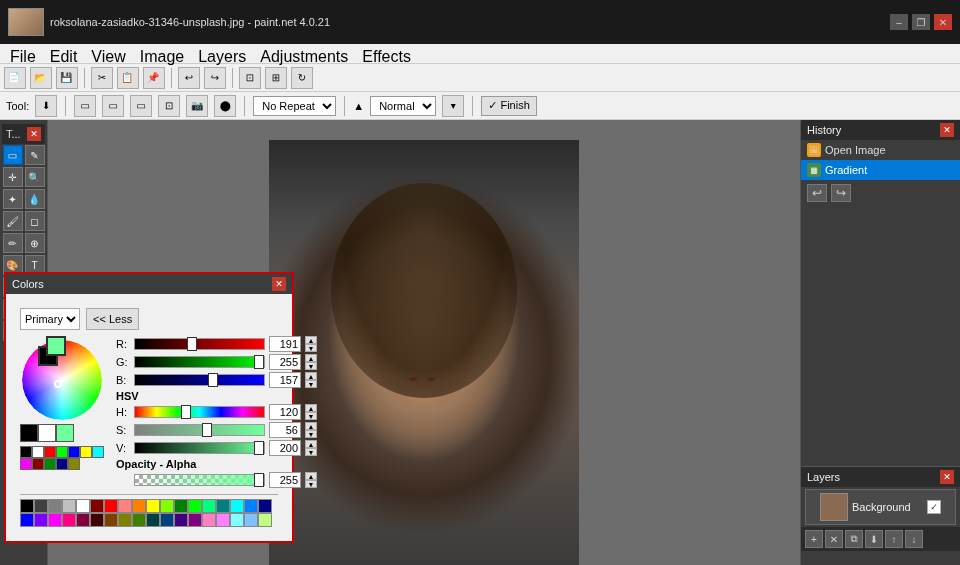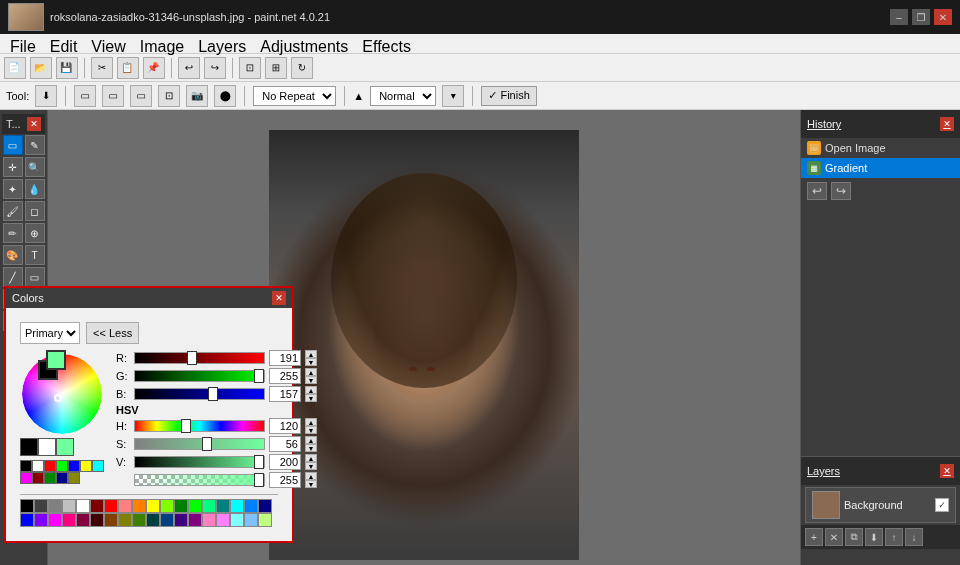--- a/index.html
+++ b/index.html
@@ -1,19 +1,19 @@
 <!DOCTYPE html>
 <html><head>
   <meta charset="utf-8">
   <style>
     * { margin: 0; padding: 0; box-sizing: border-box; }
     body { width: 960px; height: 565px; background: #2b2b2b; font-family: 'Segoe UI', Tahoma, sans-serif; font-size: 11px; color: #ddd; overflow: hidden; position: relative; }
 
     
-    #titlebar { height: 34px; background: #1a1a1a; display: flex; align-items: center; padding: 0 8px; justify-content: space-between; }
+    #titlebar { height: 44px; background: #1a1a1a; display: flex; align-items: center; padding: 0 8px; justify-content: space-between; }
     #titlebar .win-controls { display: flex; gap: 4px; }
     #titlebar .win-btn { width: 18px; height: 16px; background: #555; border: none; color: #ccc; cursor: pointer; font-size: 10px; display: flex; align-items: center; justify-content: center; }
     #titlebar .win-btn.close { background: #c0392b; }
 
     
     #menubar { height: 20px; background: #f0f0f0; display: flex; align-items: center; gap: 2px; padding: 0 4px; border-bottom: 1px solid #ccc; }
     #menubar .menu-item { font-size: 16px; color: #000; padding: 2px 6px; cursor: pointer; margin-top: 7px; }
 
     
     #toolbar { height: 28px; background: #f0f0f0; display: flex; align-items: center; gap: 4px; padding: 0 4px; border-bottom: 1px solid #ccc; }
@@ -43,32 +43,32 @@
       radial-gradient(ellipse 120px 160px at 50% 45%, #c8a882 0%, #b89272 30%, #8a6a50 60%, transparent 80%),
       radial-gradient(ellipse 180px 200px at 50% 50%, #7a6a60 0%, #5a4a40 40%, #3a2a20 70%, transparent 90%),
       linear-gradient(180deg, #2a2a2a 0%, #4a4a4a 20%, #6a5a50 50%, #3a3a3a 100%);
     }
 
     
     #rightpanels { width: 160px; background: #3c3c3c; border-left: 1px solid #555; display: flex; flex-direction: column; }
 
     
     #history-panel { flex: 1; border-bottom: 1px solid #555; }
-    .panel-header { height: 28px; background: #2b2b2b; display: flex; align-items: center; justify-content: space-between; padding: 0 6px; font-size: 11px; color: #eee; text-decoration: underline; }
+    .panel-header { height: 20px; background: #2b2b2b; display: flex; align-items: center; justify-content: space-between; padding: 0 6px; font-size: 11px; color: #eee; }
     .panel-close { width: 14px; height: 14px; background: #c0392b; border: none; color: #fff; cursor: pointer; font-size: 9px; display: flex; align-items: center; justify-content: center; }
     .history-item { height: 20px; display: flex; align-items: center; gap: 4px; padding: 0 6px; font-size: 11px; color: #ddd; cursor: pointer; }
     .history-item.active { background: #0078d7; color: #fff; }
     .history-item .hi-icon { width: 14px; height: 14px; background: #f0a020; border-radius: 2px; display: flex; align-items: center; justify-content: center; font-size: 8px; }
     .history-item .hi-icon2 { width: 14px; height: 14px; background: #4a8a4a; border-radius: 2px; display: flex; align-items: center; justify-content: center; font-size: 8px; }
     .panel-arrows { display: flex; gap: 4px; padding: 4px 6px; }
     .arr-btn { width: 20px; height: 18px; background: #5a5a5a; border: 1px solid #777; display: flex; align-items: center; justify-content: center; cursor: pointer; font-size: 12px; color: #ccc; }
 
     
     #layers-panel { height: 120px; }
-    .layer-item { height: 36px; display: flex; align-items: center; gap: 4px; padding: 0 6px; background: #4a4a4a; margin: 2px 4px; border: 1px solid #666; cursor: pointer; }
+    .layer-item { height: 36px; display: flex; align-items: center; gap: 4px; padding: 0 14px; background: #4a4a4a; margin: 2px 4px; border: 1px solid #666; cursor: pointer; }
     .layer-thumb { width: 28px; height: 28px; background: #8a6a50; border: 1px solid #888; }
     .layer-name { font-size: 11px; color: #eee; flex: 1; }
     .layer-vis { width: 14px; height: 14px; background: #fff; border: 1px solid #aaa; display: flex; align-items: center; justify-content: center; font-size: 9px; color: #333; }
     .layers-toolbar { height: 24px; background: #2b2b2b; display: flex; align-items: center; gap: 2px; padding: 0 4px; }
     .lt-btn { width: 18px; height: 18px; background: #5a5a5a; border: 1px solid #777; display: flex; align-items: center; justify-content: center; font-size: 10px; color: #ccc; cursor: pointer; }
 
     
     #colors-panel { position: absolute; left: 4px; bottom: 22px; width: 290px; background: #f0f0f0; border: 2px solid #cc0000; z-index: 100; }
     .colors-header { height: 20px; background: #3c3c3c; display: flex; align-items: center; justify-content: space-between; padding: 0 6px; font-size: 11px; color: #eee; }
     .colors-body { padding: 14px; }
@@ -386,20 +386,21 @@
         </div>
         <div class="slider-row">
           <span class="slider-label">V:</span>
           <input type="range" class="color-slider val" min="0" max="100" value="100" style="">
           <div class="slider-val">200</div>
           <div class="spin-wrap">
             <button class="spin-up">▲</button>
             <button class="spin-down">▼</button>
           </div>
         </div>
+        <div class="opacity-label">Opacity - Alpha</div>
         <div class="slider-row">
           <span class="slider-label"> </span>
           <input type="range" class="color-slider alpha" min="0" max="255" value="255" style="">
           <div class="slider-val">255</div>
           <div class="spin-wrap">
             <button class="spin-up">▲</button>
             <button class="spin-down">▼</button>
           </div>
         </div>
       </div>

